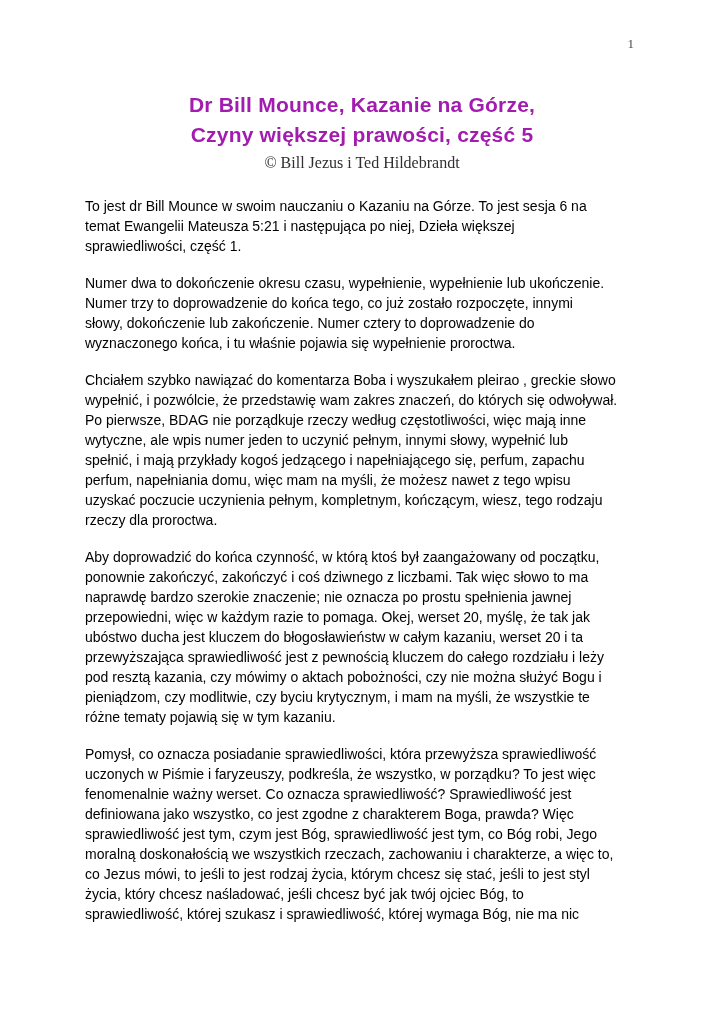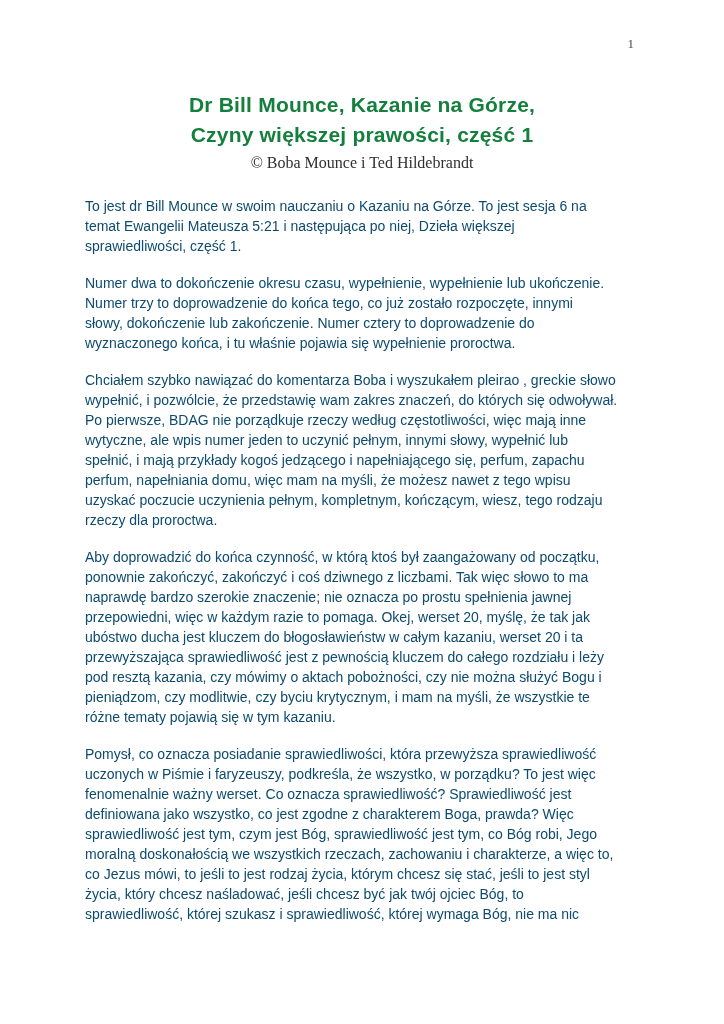--- a/index.html
+++ b/index.html
@@ -26,53 +26,53 @@
     color: #4a4a4a;
   }
   .title-block {
     margin: 90px 40px 0 40px;
     text-align: center;
   }
   .title-line {
     font-weight: bold;
     font-size: 21px;
     line-height: 30px;
-    color: #15803d;
+    color: #a21caf;
     letter-spacing: 0.2px;
   }
   .copyright {
     margin-top: 3px;
     text-align: center;
     font-family: "Liberation Serif", serif;
     font-size: 16px;
     line-height: 20px;
     color: #2f2f2f;
   }
   .doc-body {
     margin: 23px 40px 0 85px;
     font-size: 14px;
     line-height: 20px;
   }
   .doc-body p {
     margin: 0 0 17px 0;
     white-space: pre;   
-    color: #0c4a6e;
+    color: #000000;
   }
 </style>
 </head>
 <body>
 
 <div class="page">
 
   <div class="page-number">1</div>
 
   <div class="title-block">
     <div class="title-line">Dr Bill Mounce, Kazanie na Górze,</div>
-    <div class="title-line">Czyny większej prawości, część 1</div>
-    <div class="copyright">© Boba Mounce i Ted Hildebrandt</div>
+    <div class="title-line">Czyny większej prawości, część 5</div>
+    <div class="copyright">© Bill Jezus i Ted Hildebrandt</div>
   </div>
 
   <div class="doc-body">
     <p>To jest dr Bill Mounce w swoim nauczaniu o Kazaniu na Górze. To jest sesja 6 na
 temat Ewangelii Mateusza 5:21 i następująca po niej, Dzieła większej
 sprawiedliwości, część 1.</p>
     <p>Numer dwa to dokończenie okresu czasu, wypełnienie, wypełnienie lub ukończenie.
 Numer trzy to doprowadzenie do końca tego, co już zostało rozpoczęte, innymi
 słowy, dokończenie lub zakończenie. Numer cztery to doprowadzenie do
 wyznaczonego końca, i tu właśnie pojawia się wypełnienie proroctwa.</p>

